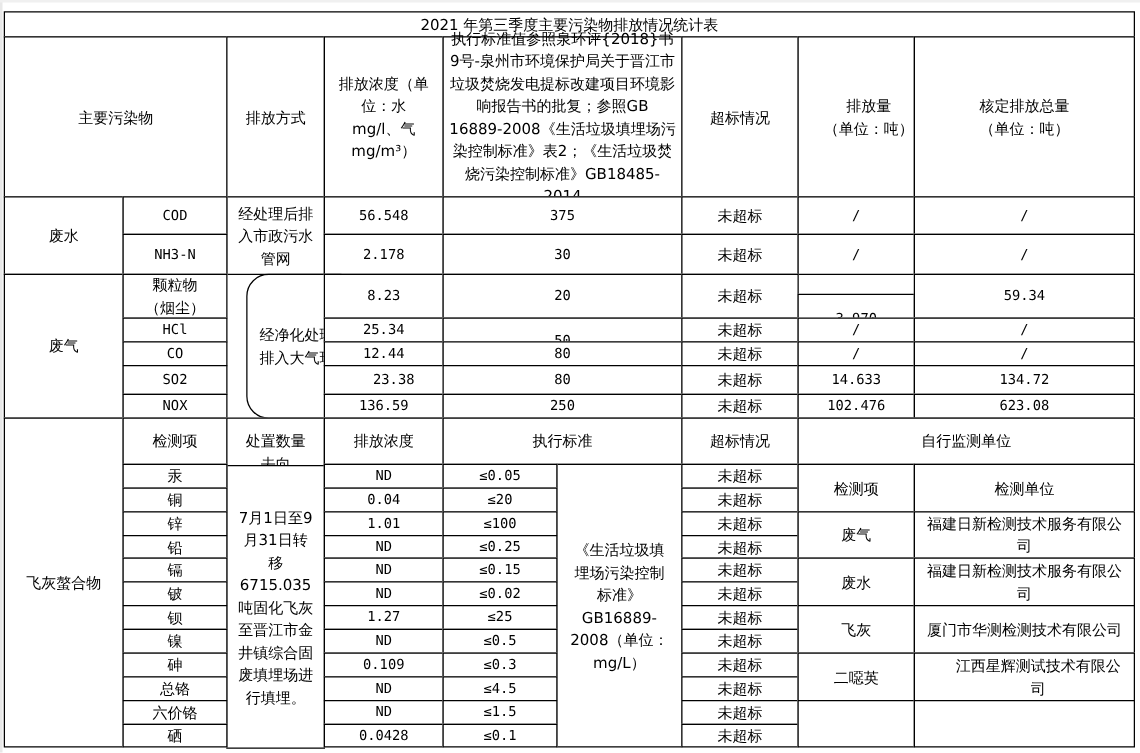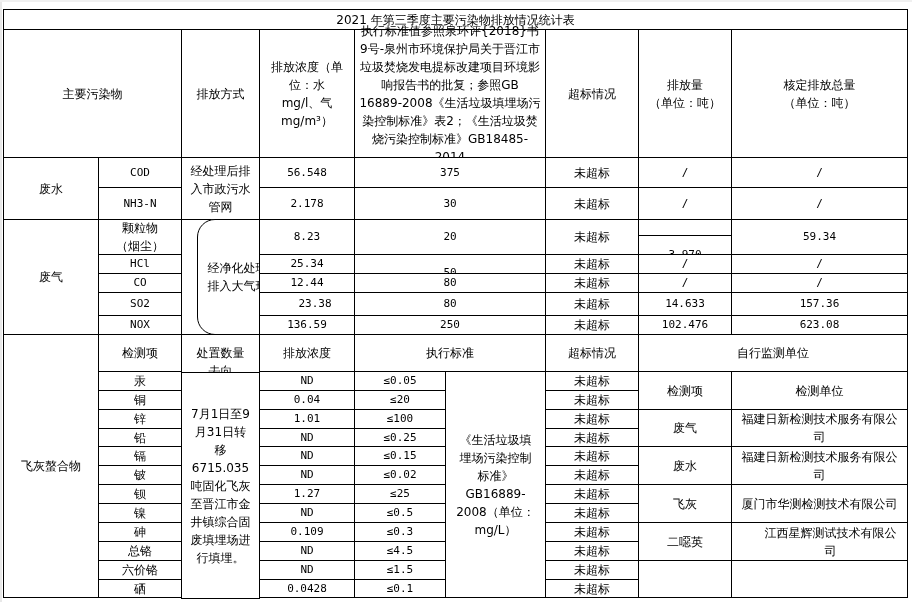--- a/index.html
+++ b/index.html
@@ -31,21 +31,21 @@
     </div>
     <div class="c" style="left: 260px; top: 30px; width: 96px; height: 129px; padding: 0px 8px;">
       <span style="white-space: pre-line;">排放浓度（单位：水 mg/l、气 mg/m³）</span>
     </div>
     <div class="c" style="left: 355px; top: 30px; width: 192px; height: 129px; padding: 0px 4px;">
       <span style="white-space: pre-line;">执行标准值参照泉环评{2018}书9号-泉州市环境保护局关于晋江市垃圾焚烧发电提标改建项目环境影响报告书的批复；参照GB 16889-2008《生活垃圾填埋场污染控制标准》表2；《生活垃圾焚烧污染控制标准》GB18485-2014</span>
     </div>
     <div class="c" style="left: 546px; top: 30px; width: 94px; height: 129px;">
       <span style="white-space: pre-line;">超标情况</span>
     </div>
-    <div class="c" style="left: 639px; top: 30px; width: 94px; height: 129px;">
+    <div class="c" style="left: 639px; top: 30px; width: 94px; height: 129px; justify-content: flex-end;">
       <span style="white-space: pre-line;">排放量
 （单位：吨）</span>
     </div>
     <div class="c" style="left: 732px; top: 30px; width: 177px; height: 129px;">
       <span style="white-space: pre-line;">核定排放总量
 （单位：吨）</span>
     </div>
     <div class="c" style="left: 4px; top: 158px; width: 96px; height: 63px;">
       <span style="white-space: pre-line;">废水</span>
     </div>
@@ -157,21 +157,21 @@
     <div class="c mono" style="left: 355px; top: 293px; width: 192px; height: 24px;">
       <span style="white-space: pre-line;">80</span>
     </div>
     <div class="c" style="left: 546px; top: 293px; width: 94px; height: 24px;">
       <span style="white-space: pre-line;">未超标</span>
     </div>
     <div class="c mono" style="left: 639px; top: 293px; width: 94px; height: 24px;">
       <span style="white-space: pre-line;">14.633</span>
     </div>
     <div class="c mono" style="left: 732px; top: 293px; width: 177px; height: 24px;">
-      <span style="white-space: pre-line;">157.36</span>
+      <span style="white-space: pre-line;">134.72</span>
     </div>
     <div class="c mono" style="left: 99px; top: 316px; width: 84px; height: 20px;">
       <span style="white-space: pre-line;">NOX</span>
     </div>
     <div class="c mono" style="left: 260px; top: 316px; width: 96px; height: 20px;">
       <span style="white-space: pre-line;">136.59</span>
     </div>
     <div class="c mono" style="left: 355px; top: 316px; width: 192px; height: 20px;">
       <span style="white-space: pre-line;">250</span>
     </div>

